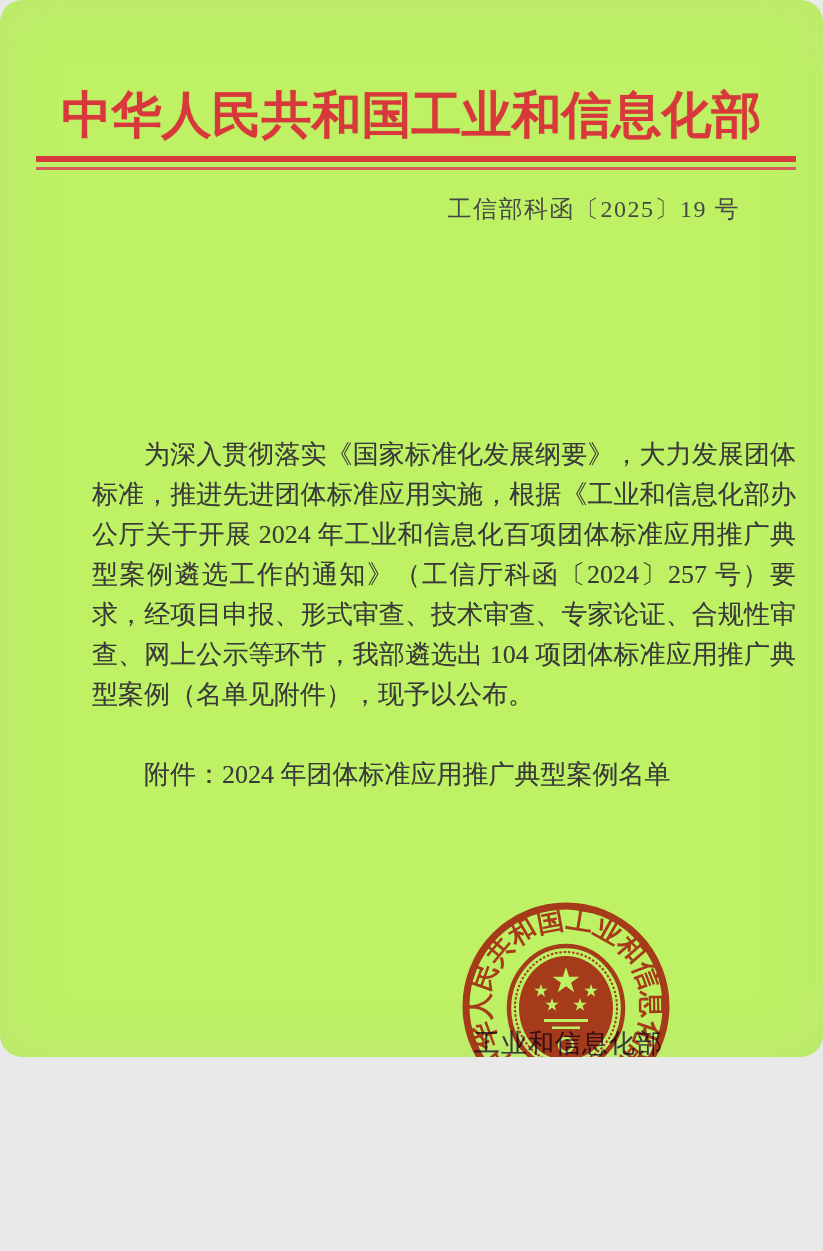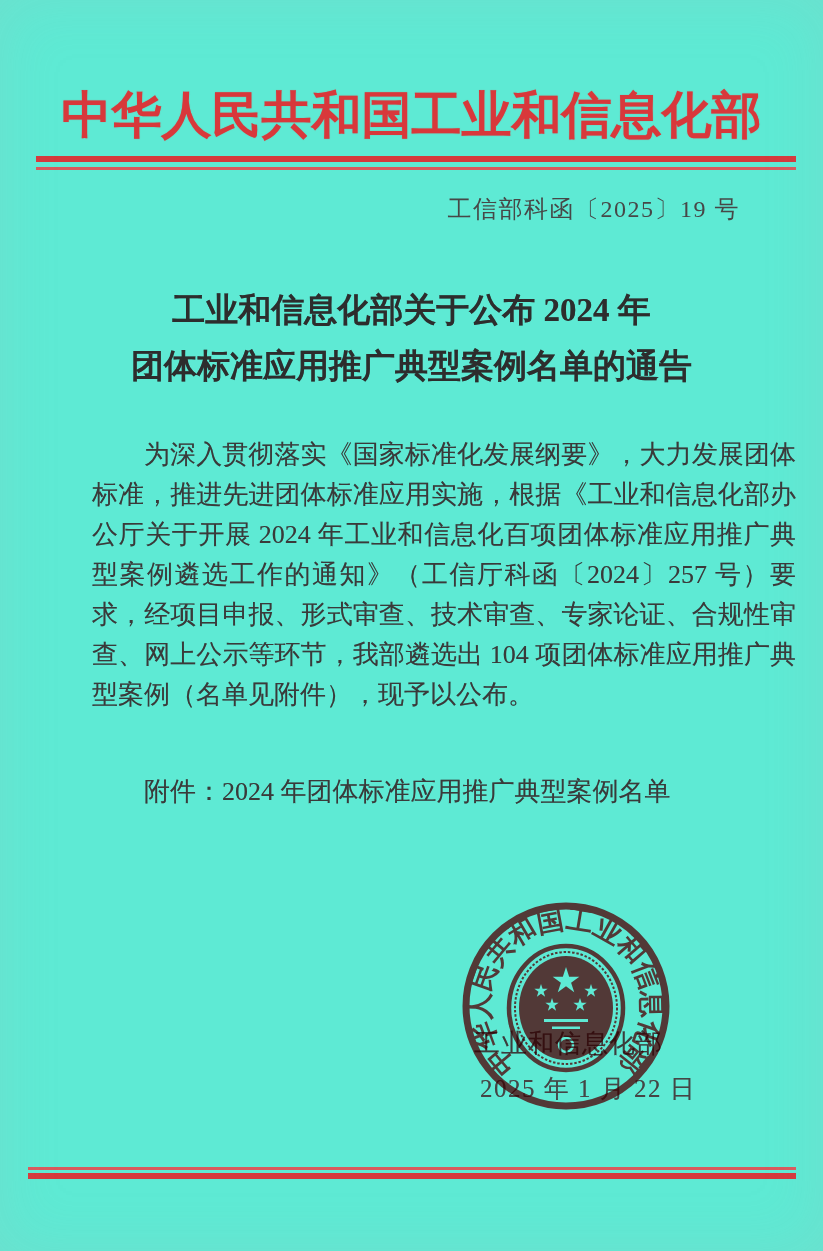--- a/index.html
+++ b/index.html
@@ -5,25 +5,26 @@
   :root{
     --header-red:#d8383b;
     --rule-red:#d6393c;
     --seal-red:#dd3236;
     --title-text:#2d2d2d;
     --body-text:#3a3a3a;
   }
   html,body{margin:0;padding:0;background:#e9e9e9;}
   .page{
     position:relative;
-    width:823px;height:1251px;
+    width:823px;height:1057px;
     margin:0 auto;
-    background:#5eead4;
+    background:#bef264;
     overflow:hidden;
     font-family:"Liberation Serif","DejaVu Serif",serif;
+    border-radius:22px;
   }
   
   .page::after{
     content:"";position:absolute;inset:0;pointer-events:none;
     box-shadow:inset 0 0 60px rgba(180,180,180,0.18);
   }
 
   .header-title{
     position:absolute;top:82px;left:0;width:100%;
     text-align:center;
@@ -63,21 +64,21 @@
   }
 
   .body-block{
     position:absolute;top:435px;left:92px;width:704px;
     font-size:26px;line-height:40px;
     color:var(--body-text);
     text-align:justify;
     text-shadow:0 0 0.5px rgba(58,58,58,0.4);
   }
   .body-block p{margin:0;text-indent:2em;}
-  .body-block p.attachment{margin-top:57px;}
+  .body-block p.attachment{margin-top:40px;}
 
   .signature-agency{
     position:absolute;top:1026px;left:474px;
     font-size:26px;color:#3c3c3c;
     letter-spacing:1px;white-space:nowrap;
     z-index:1;
     text-shadow:0 0 0.5px rgba(60,60,60,0.4);
   }
   .signature-date{
     position:absolute;top:1072px;left:480px;
@@ -108,24 +109,20 @@
   <div class="header-title">中华人民共和国工业和信息化部</div>
 
   <div class="rule rule-top">
     <div class="bar-thick"></div>
     <div class="bar-gap"></div>
     <div class="bar-thin"></div>
   </div>
 
   <div class="doc-number">工信部科函〔2025〕19 号</div>
 
-  <div class="doc-title">
-    <div>工业和信息化部关于公布 2024 年</div>
-    <div>团体标准应用推广典型案例名单的通告</div>
-  </div>
 
   <div class="body-block">
     <p>为深入贯彻落实《国家标准化发展纲要》，大力发展团体标准，推进先进团体标准应用实施，根据《工业和信息化部办公厅关于开展 2024 年工业和信息化百项团体标准应用推广典型案例遴选工作的通知》（工信厅科函〔2024〕257 号）要求，经项目申报、形式审查、技术审查、专家论证、合规性审查、网上公示等环节，我部遴选出 104 项团体标准应用推广典型案例（名单见附件），现予以公布。</p>
     <p class="attachment">附件：2024 年团体标准应用推广典型案例名单</p>
   </div>
 
   <div class="signature-agency">工业和信息化部</div>
   <div class="signature-date">2025 年 1 月 22 日</div>
 
   <svg class="seal" viewBox="0 0 222 222" xmlns="http://www.w3.org/2000/svg">

